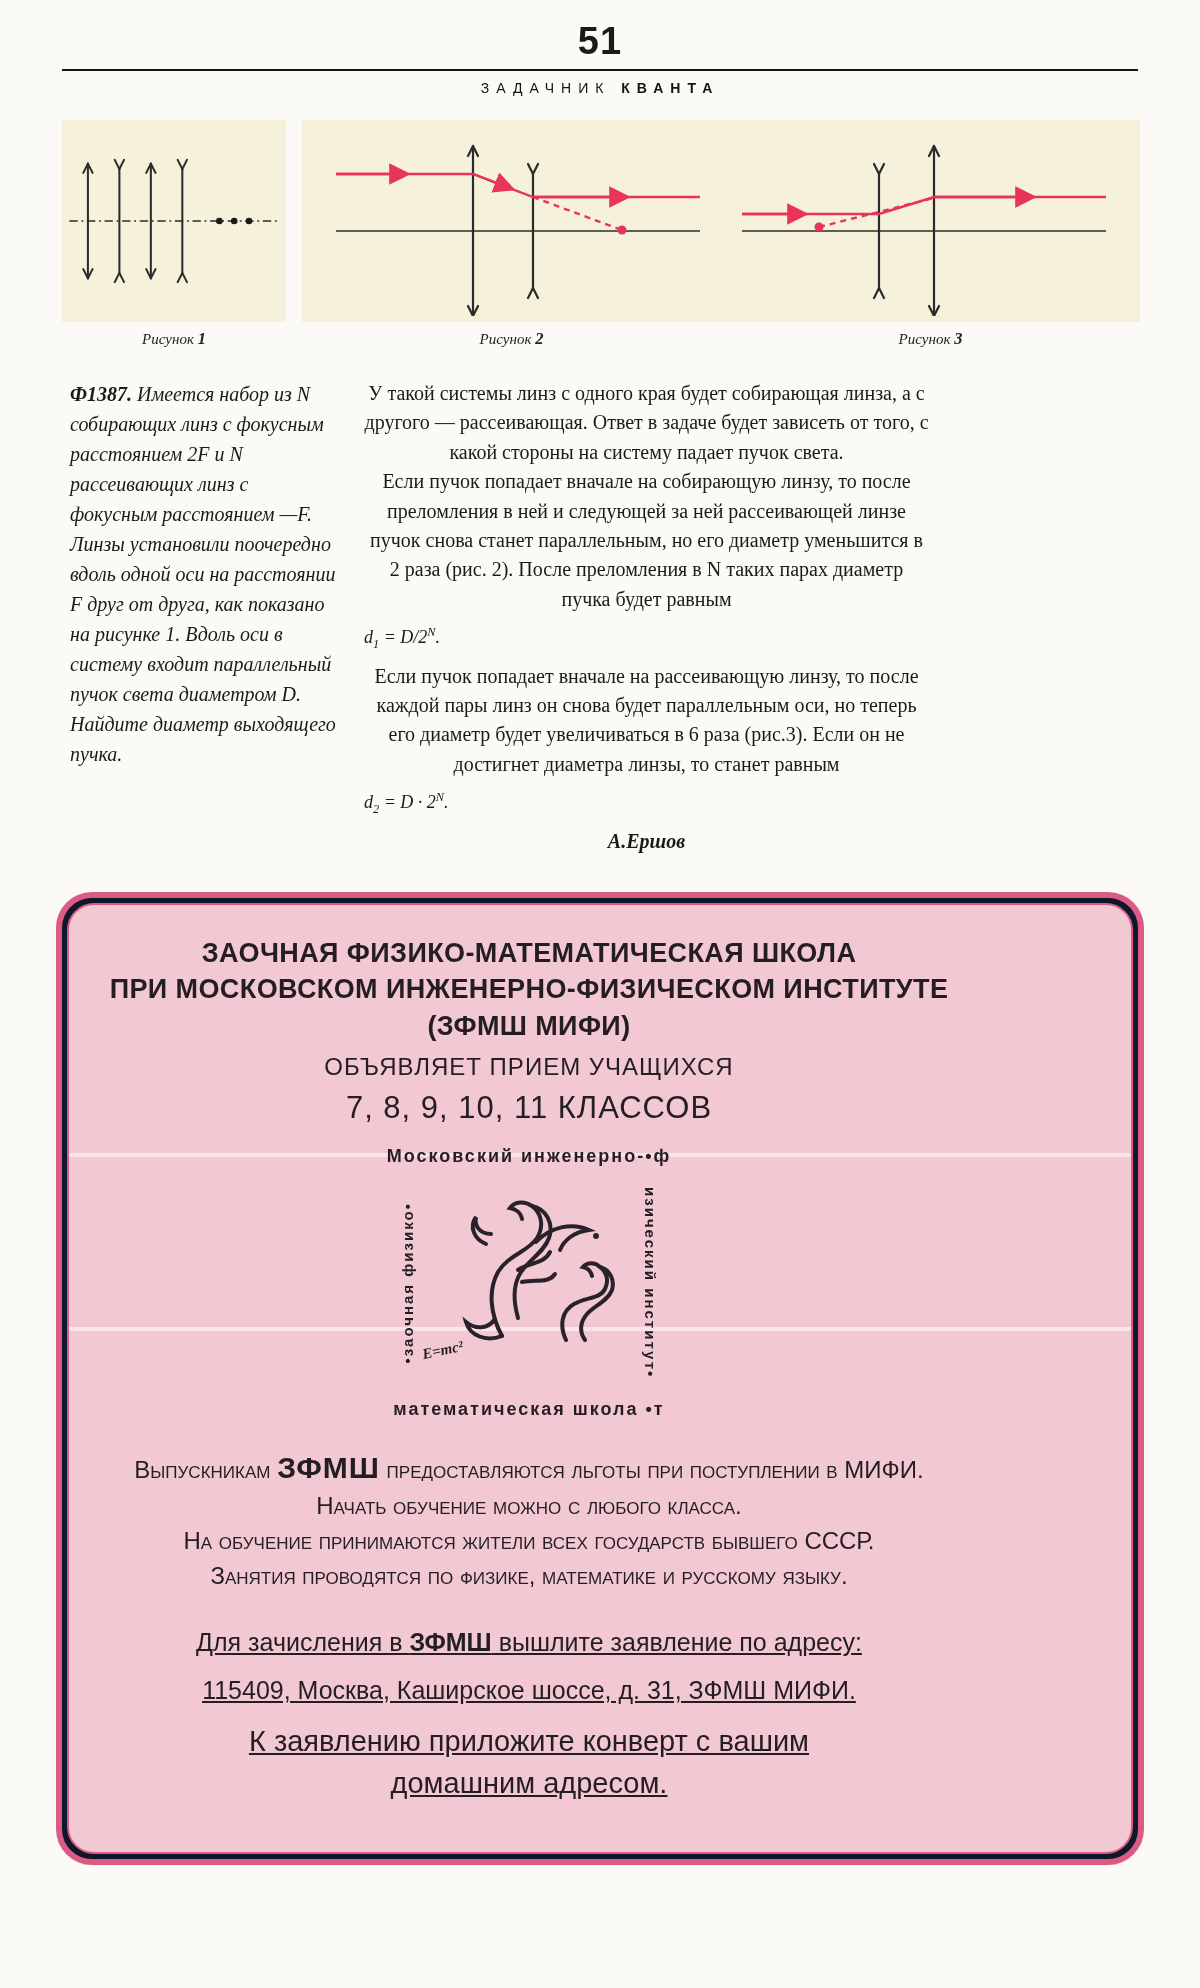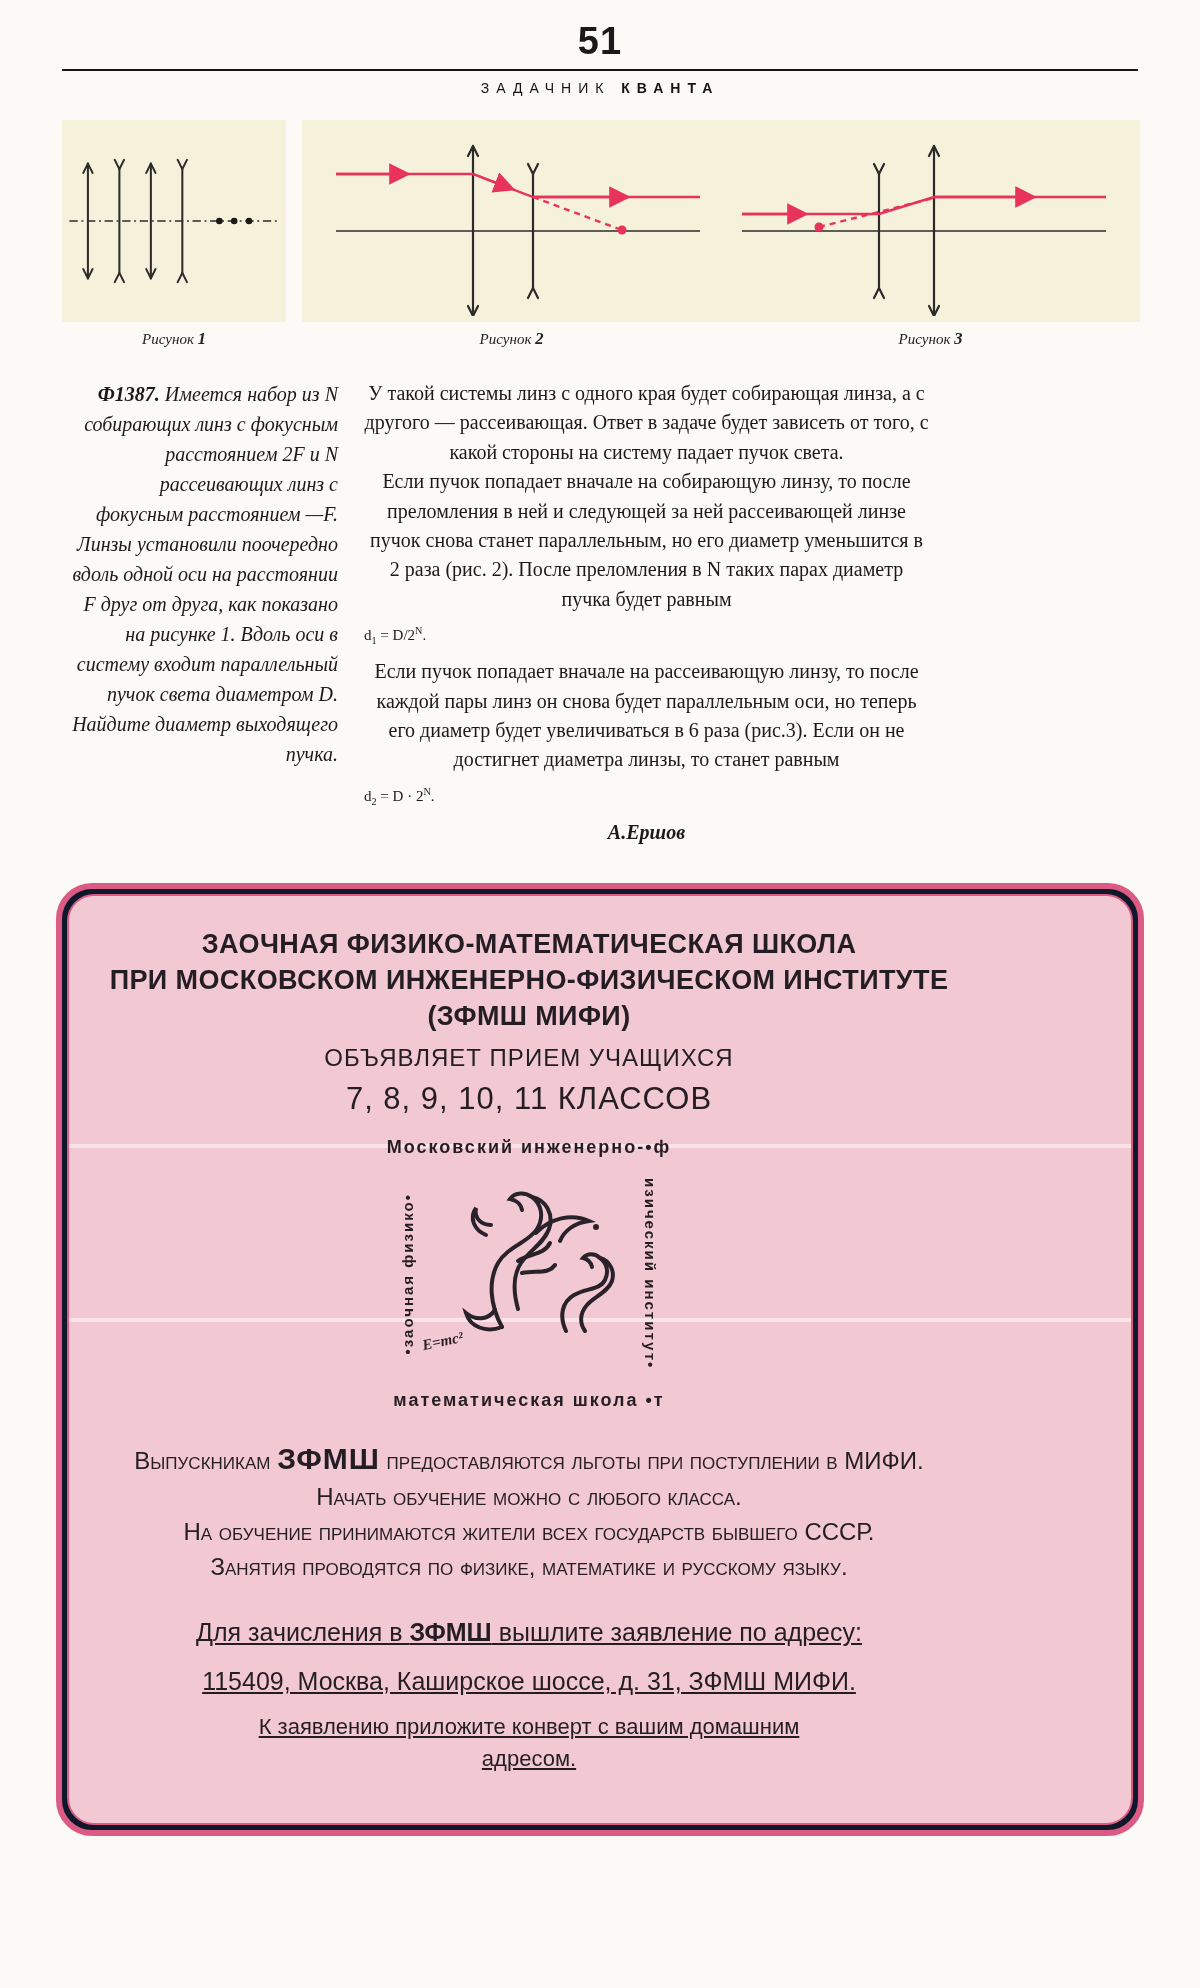--- a/index.html
+++ b/index.html
@@ -18,25 +18,25 @@
   .figures { display:flex; gap:16px; margin:24px 60px 0 62px; }
   .figblock1 { width:224px; }
   .figblock23 { flex:1; }
   .panel { background:#f5f1da; height:202px; display:flex; align-items:center; justify-content:center; }
   .panel23 { justify-content:space-evenly; }
   .cap-row { display:flex; margin-top:7px; }
   .cap { flex:1; text-align:center; font-style:italic; font-size:15px; color:#222; }
   .cap b { font-size:16.5px; }
   
   .cols { display:flex; gap:26px; margin:30px 0 0 70px; }
-  .leftcol { width:268px; text-align:right; font-style:italic; font-size:20px; line-height:1.5; }
+  .leftcol { width:268px; font-style:italic; font-size:20px; line-height:1.5; }
   .plabel { font-weight:700; }
   .rightcol { width:565px; text-align:justify; font-size:20px; line-height:1.47; }
   .rightcol p { margin:0;text-align:center; }
-  .formula { display:block; font-size:15px; margin:10px 0 8px; }
+  .formula { display:block; font-style:italic; font-size:18px; margin:10px 0 8px; }
   .formula sub, .formula sup { font-size:68%; }
   .author { margin-top:12px; font-style:italic; font-weight:700; font-size:20px; text-align:left; }
   
   .ad-outer { margin:36px 56px 0; border:6px solid #dc5b84; border-radius:36px; padding:5px; background:#0f172a; }
   .ad-inner { border:2px solid #dc5b84; border-radius:27px; background:#f2c9d3; position:relative; padding:30px 20px 36px; overflow:hidden; }
   .stripe { position:absolute; left:0; right:0; height:4px; background:rgba(255,255,255,.5); pointer-events:none; }
   .s1 { top:248px; } .s2 { top:422px; }
   .ad-content { width:840px; margin-left:20px; text-align:center; font-family:"Liberation Sans", sans-serif; color:#241d23; position:relative; }
   .ad-title { font-size:27px; font-weight:700; line-height:1.34; letter-spacing:.4px; }
   .ad-sub { font-size:24px; margin-top:9px; letter-spacing:1px; }
@@ -46,21 +46,21 @@
   .logo-mid { display:flex; align-items:center; justify-content:center; gap:8px; position:relative; height:232px; }
   .logo-left { writing-mode:vertical-rl; transform:rotate(180deg); font-size:15px; font-weight:700; letter-spacing:2px; }
   .logo-right { writing-mode:vertical-rl; font-size:15px; font-weight:700; letter-spacing:2px; }
   .emc { position:absolute; left:128px; bottom:40px; font-family:"Liberation Serif",serif; font-style:italic; font-weight:700; font-size:15px; transform:rotate(-12deg); }
   .ad-body { margin:26px auto 0; max-width:800px; font-variant:small-caps; font-size:24px; line-height:1.45; }
   .ad-body p { margin:0; }
   .big-abbr { font-weight:700; font-size:1.25em; letter-spacing:1px; }
   .ad-addr { margin:30px auto 0; font-size:25px; line-height:1.45; }
   .ad-addr p { margin:12px;text-decoration:underline; }
   .ad-addr .bold { font-weight:700; }
-  .addr-last { font-size:22px; margin-top:4px !important; max-width:640px; margin-left:auto !important; margin-right:auto !important; }
+  .addr-last { font-size:29px; margin-top:4px !important; max-width:640px; margin-left:auto !important; margin-right:auto !important; }
 </style>
 </head>
 <body>
 
 <div class="header">
   <div class="page-num">51</div>
   <div class="rule"></div>
   <div class="rubric">
     <span>ЗАДАЧНИК</span>
     <span class="bold">КВАНТА</span>

